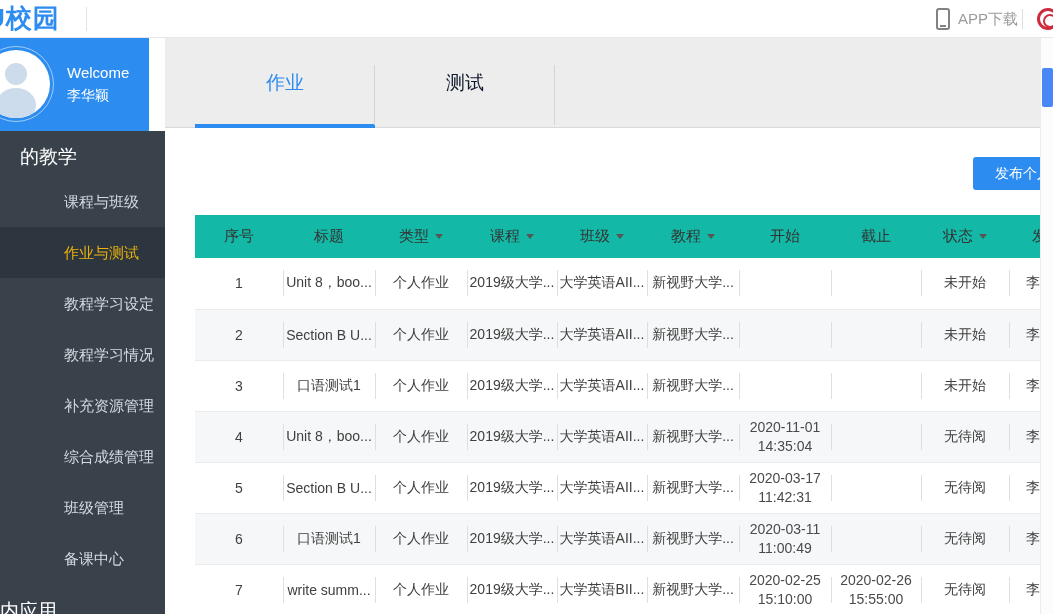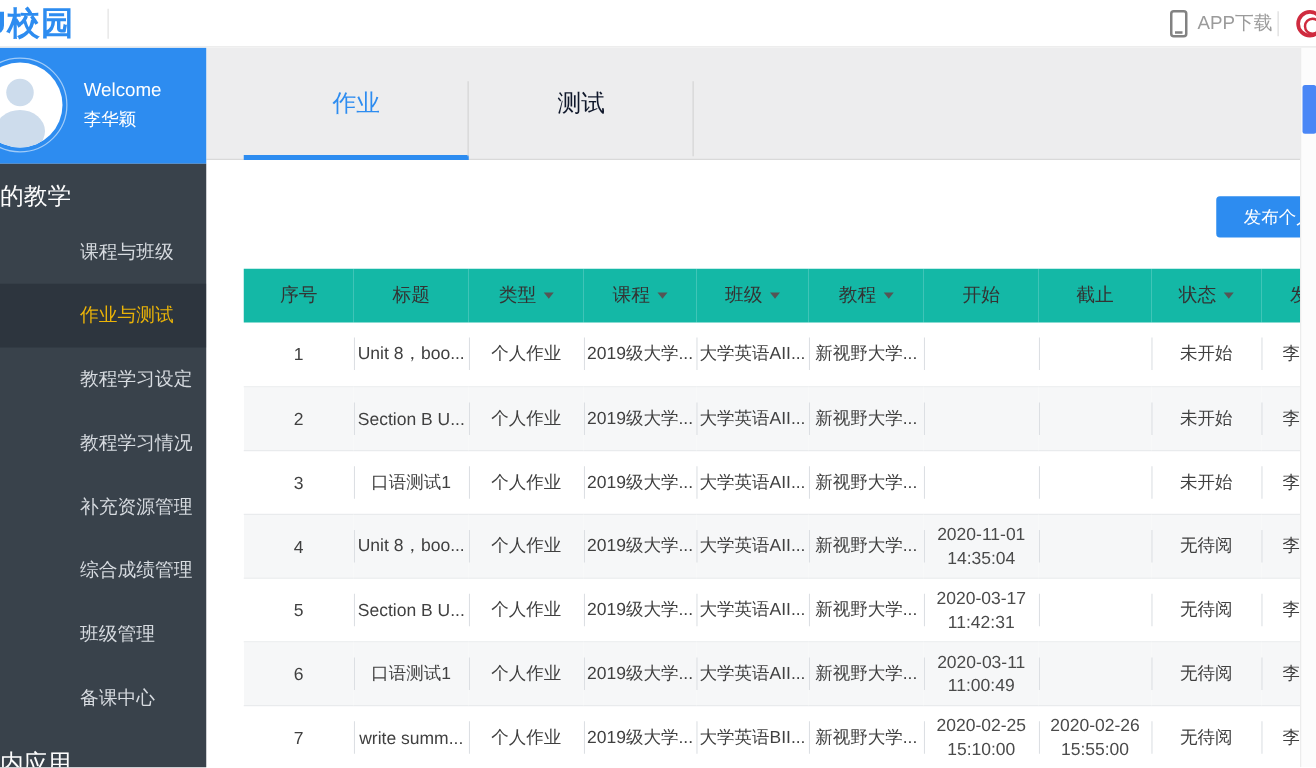--- a/index.html
+++ b/index.html
@@ -21,34 +21,34 @@
   .phone-icon::after { content:""; position:absolute; left:2px; bottom:1px; width:6px; height:2px; background:#828282; }
   .app-download { position:absolute; left:958px; top:0; height:37px; line-height:37px;
                   font-size:15px; color:#9b9b9b; }
   .top-divider { position:absolute; left:1022px; top:9px; width:1px; height:20px; background:#ddd; }
   .service-icon { position:absolute; left:1037px; top:8px; width:22px; height:22px;
                   border:3px solid #cf2b3f; border-radius:50%; }
   .service-icon::after { content:""; position:absolute; left:3px; top:3px; width:10px; height:10px;
                          border:2px solid #cf2b3f; border-radius:50%; }
 
   
-  .user-panel { position:absolute; left:0; top:38px; width:165px; height:93px;
+  .user-panel { position:absolute; left:0; top:38px; width:149px; height:93px;
                 background:#2d8cf0; overflow:hidden; z-index:20; }
   .avatar { position:absolute; left:-18px; top:12px; width:68px; height:68px; border-radius:50%;
             background:#fff; overflow:hidden; outline:1px solid rgba(255,255,255,.55); outline-offset:3px; }
   .avatar .head { position:absolute; left:23px; top:13px; width:22px; height:22px; border-radius:50%; background:#cddcec; }
   .avatar .body { position:absolute; left:14px; top:38px; width:40px; height:34px; border-radius:50%; background:#cddcec; }
   .welcome { position:absolute; left:67px; top:26px; font-size:15px; color:#fff; }
   .user-name { position:absolute; left:67px; top:49px; font-size:14px; color:#fff; }
 
   
   .sidebar { position:absolute; left:0; top:131px; width:165px; height:483px;
              background:#39424b; overflow:hidden; z-index:20; }
   .side-section { position:absolute; left:0; font-size:19px; color:#fdfdfd; white-space:nowrap; }
-  .side-section.teaching { top:13px; }
+  .side-section.teaching { top:13px;margin-left:20px; }
   .side-section.apps { top:467px; }
   .side-list { position:absolute; left:0; top:45px; width:165px; }
   .side-item { height:51px; line-height:51px; padding-left:64px; font-size:15px; color:#d7dbe0;
                white-space:nowrap; cursor:pointer; }
   .side-item.active { background:#2d353e; color:#eab308; }
 
   
   .main { position:absolute; left:165px; top:38px; width:888px; height:576px;
           background:#fff; overflow:hidden; }
 

